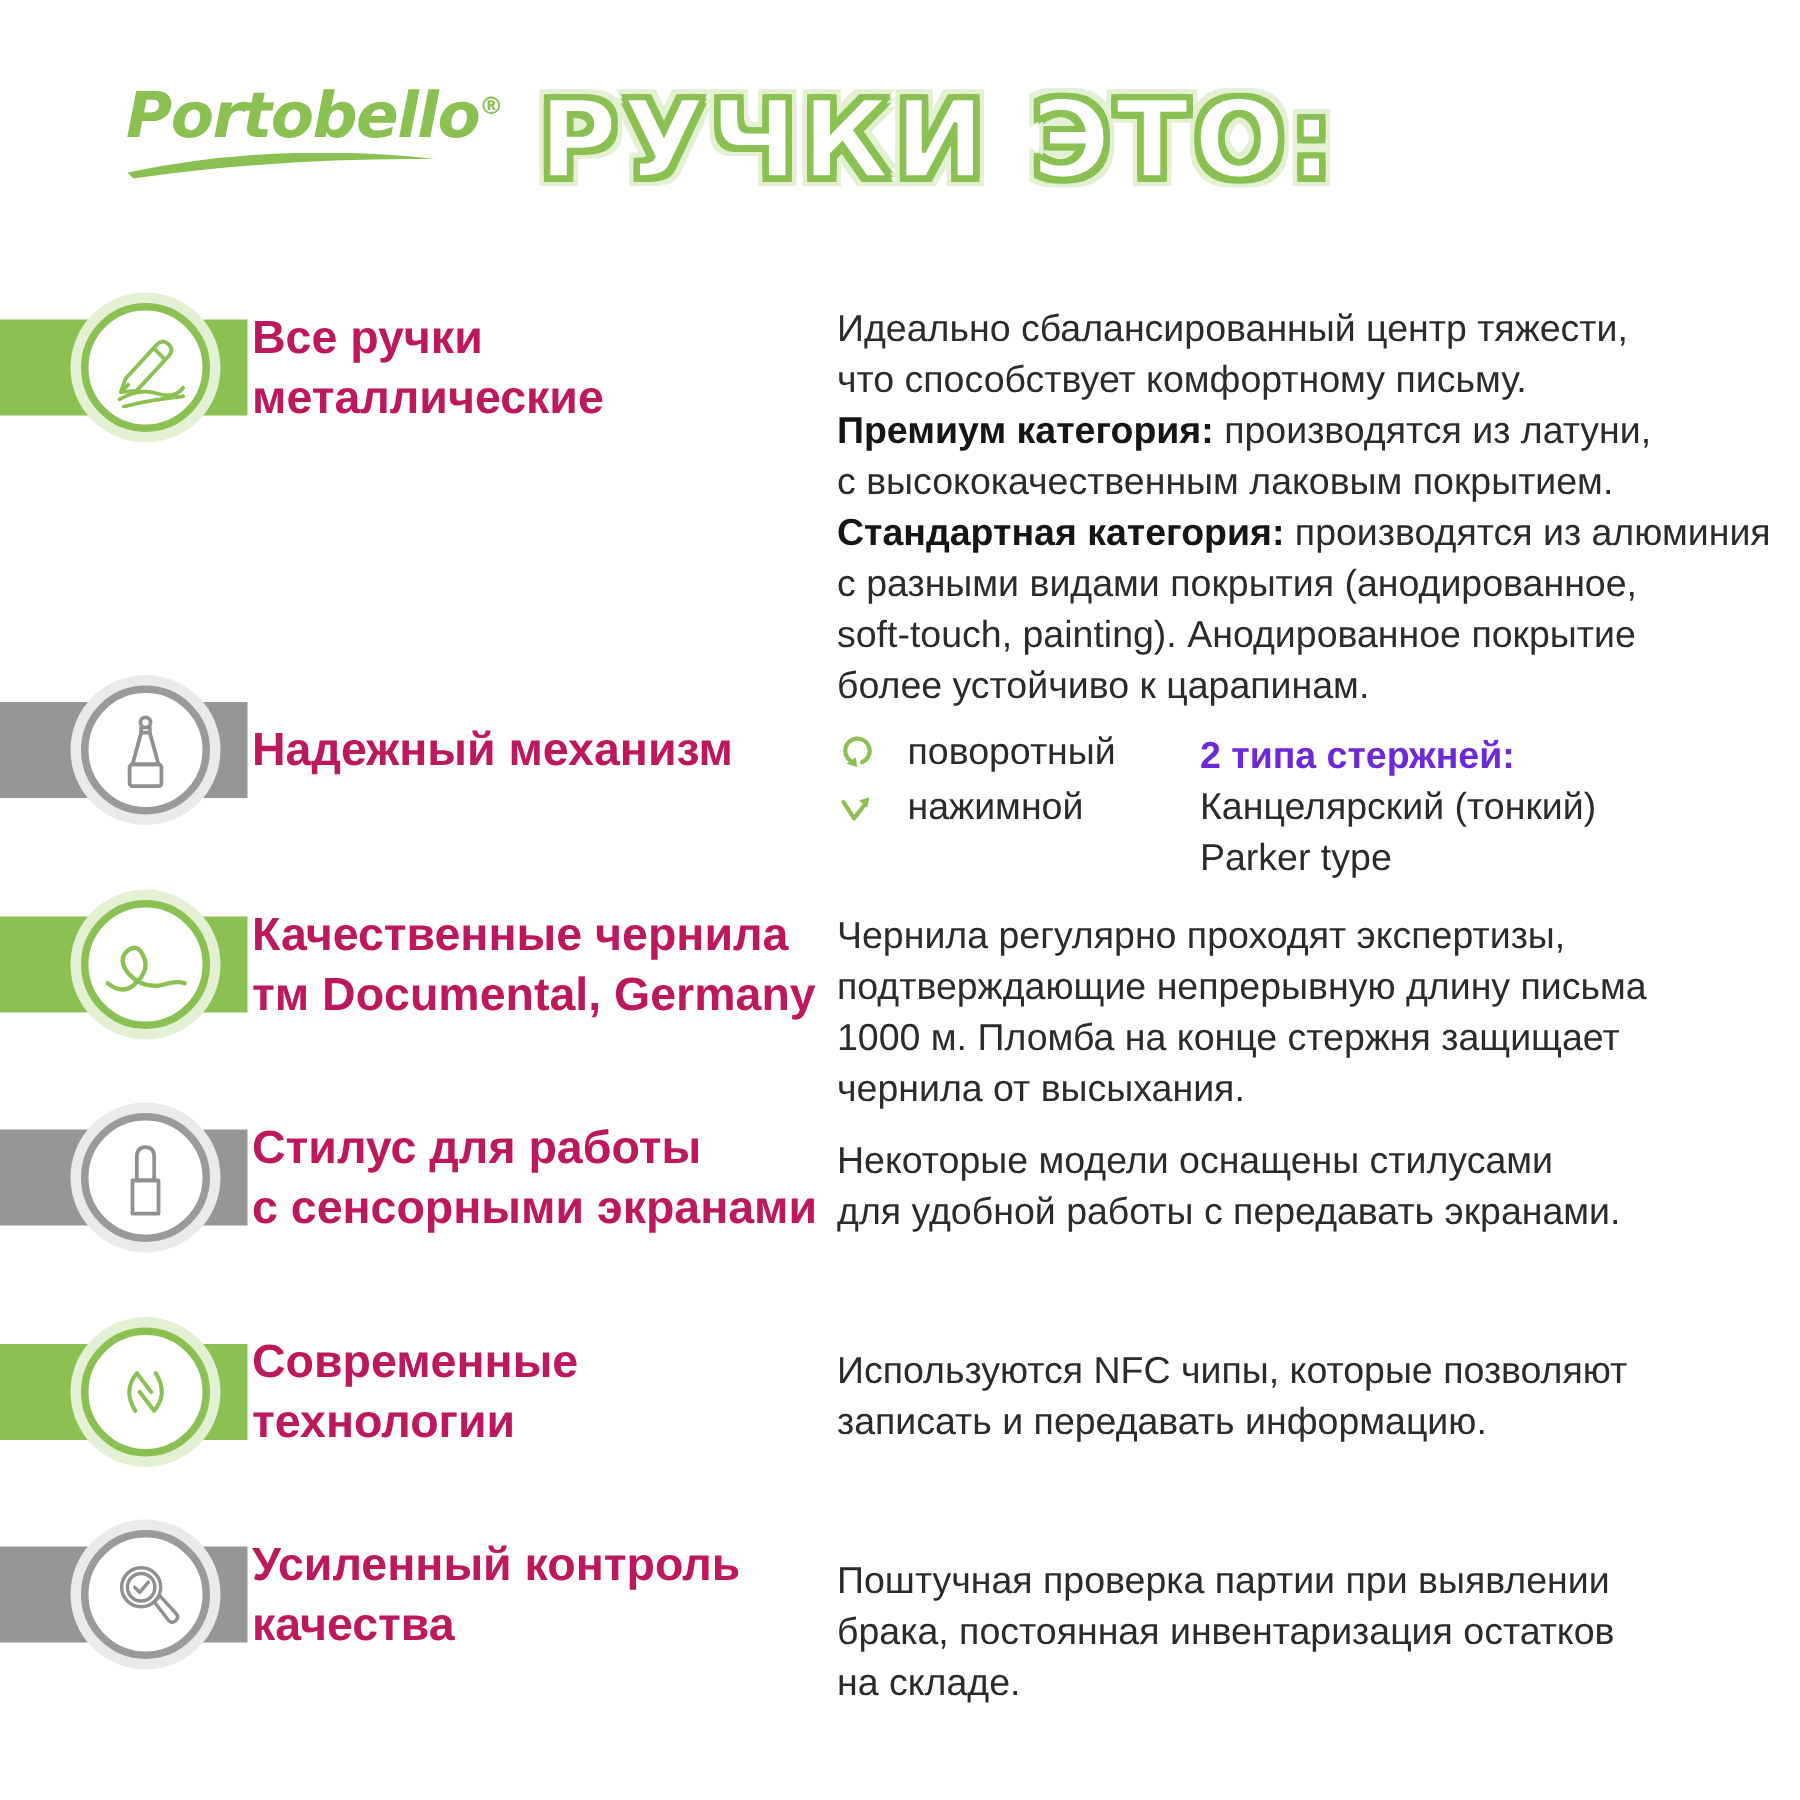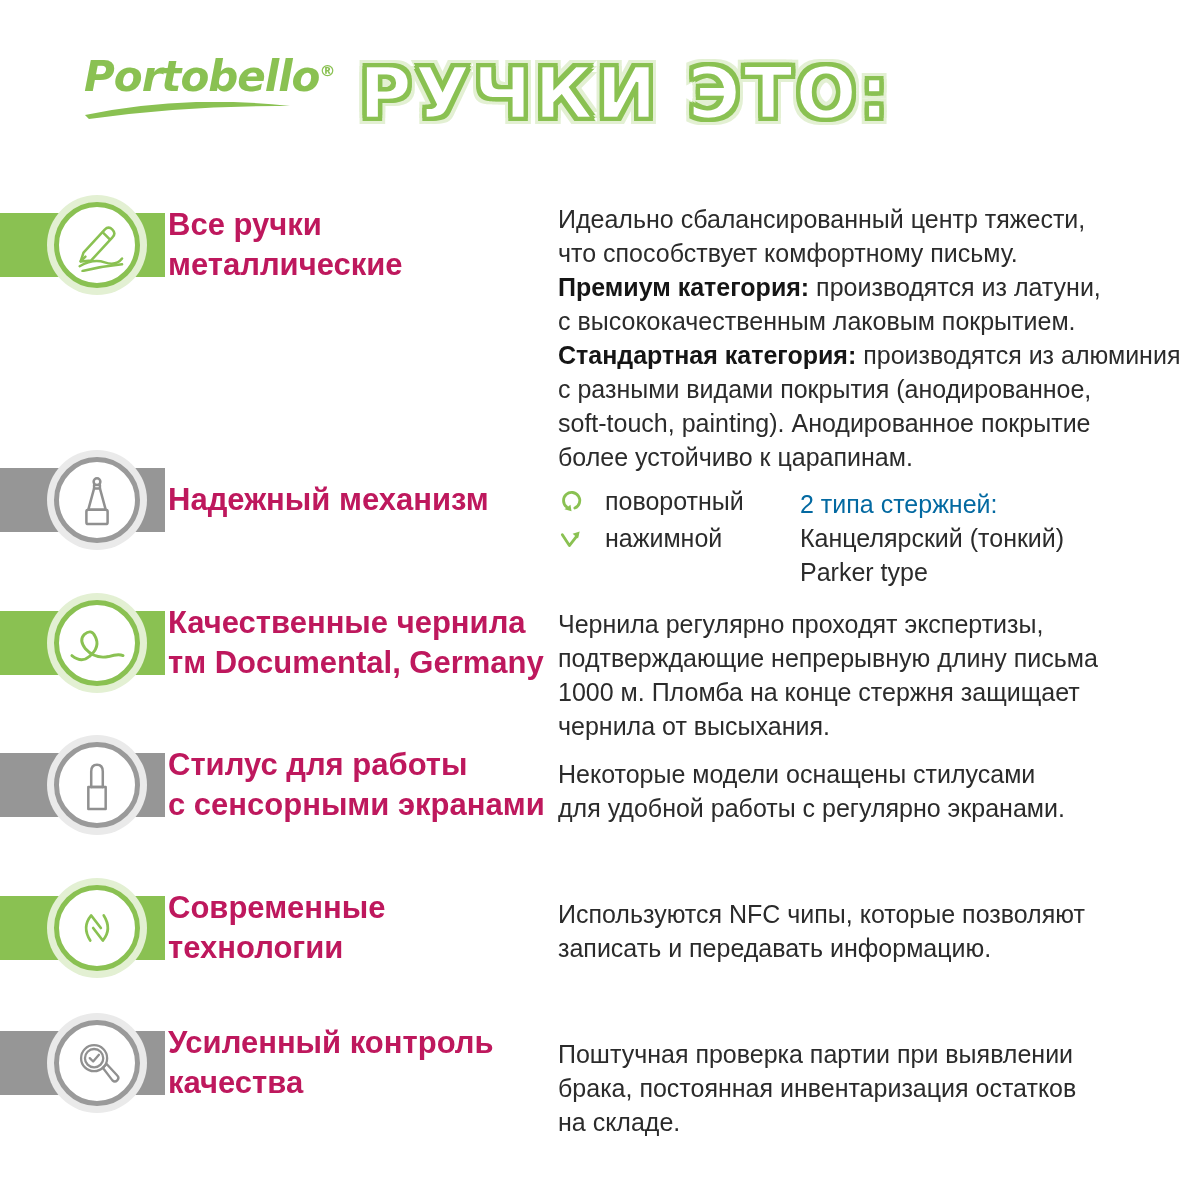--- a/index.html
+++ b/index.html
@@ -47,21 +47,21 @@
   }
   
   .feature-body{position:absolute;left:558px;width:640px;font-size:25px;}
   .feature-body .line{line-height:34px;}
   .feature-body .b{font-weight:bold;color:#151515;}
   
   .mech-list{position:absolute;left:558px;top:486px;width:240px;}
   .mech-item{display:flex;align-items:center;gap:21px;height:30px;margin-bottom:7px;font-size:25px;}
   .rods{position:absolute;left:800px;top:487px;width:360px;font-size:25px;}
   .rods .line{line-height:34px;}
-  .rods .heading{font-weight:normal;color:#0369a1;}
+  .rods .heading{font-weight:bold;color:#6d28d9;}
   svg{display:block;}
 </style>
 </head>
 <body>
 
 <div class="page">
 
   <div class="logo-wrap">
     <div class="logo-text"><span>Portobello</span><span class="logo-reg">®</span></div>
     <svg class="logo-swoosh" width="212" height="20" viewBox="0 0 214 20">
@@ -161,21 +161,21 @@
           <path d="M22 30 H34"></path>
           <path d="M19 30 H37 V53 H19 Z"></path>
         </svg>
       </div>
     </div>
     <h2 class="row-title">Стилус для работы
 с сенсорными экранами</h2>
   </div>
   <div class="feature-body" style="top:757px">
       <div class="line"><span>Некоторые модели оснащены стилусами</span></div>
-      <div class="line"><span>для удобной работы с регулярно экранами.</span></div>
+      <div class="line"><span>для удобной работы с передавать экранами.</span></div>
     </div>
 
   <div class="row" style="top:878px">
     <div class="bar green"></div>
     <div class="halo green">
       <div class="circle green">
         <svg width="54" height="54" viewBox="0 0 56 56" fill="none" stroke="#8AC152" stroke-width="2.8" stroke-linecap="round" stroke-linejoin="round">
           <path d="M21 41 Q12 27 22 15 L32 28"></path>
           <path d="M35 15 Q44 29 34 41 L24 28"></path>
         </svg>

